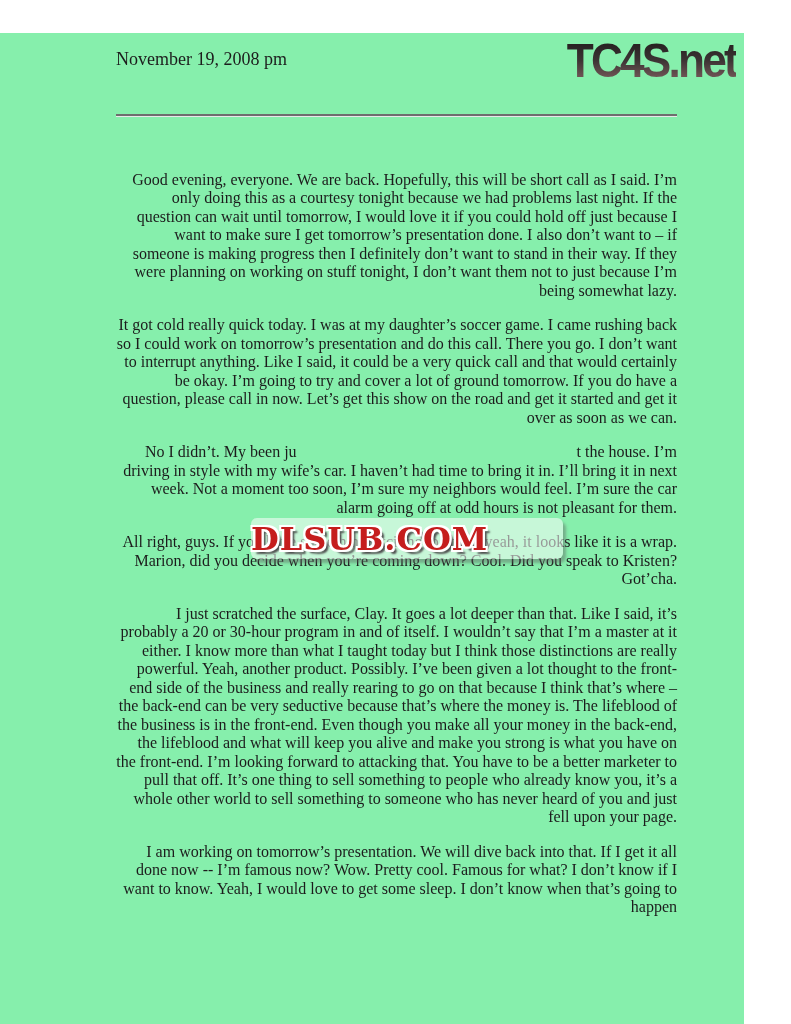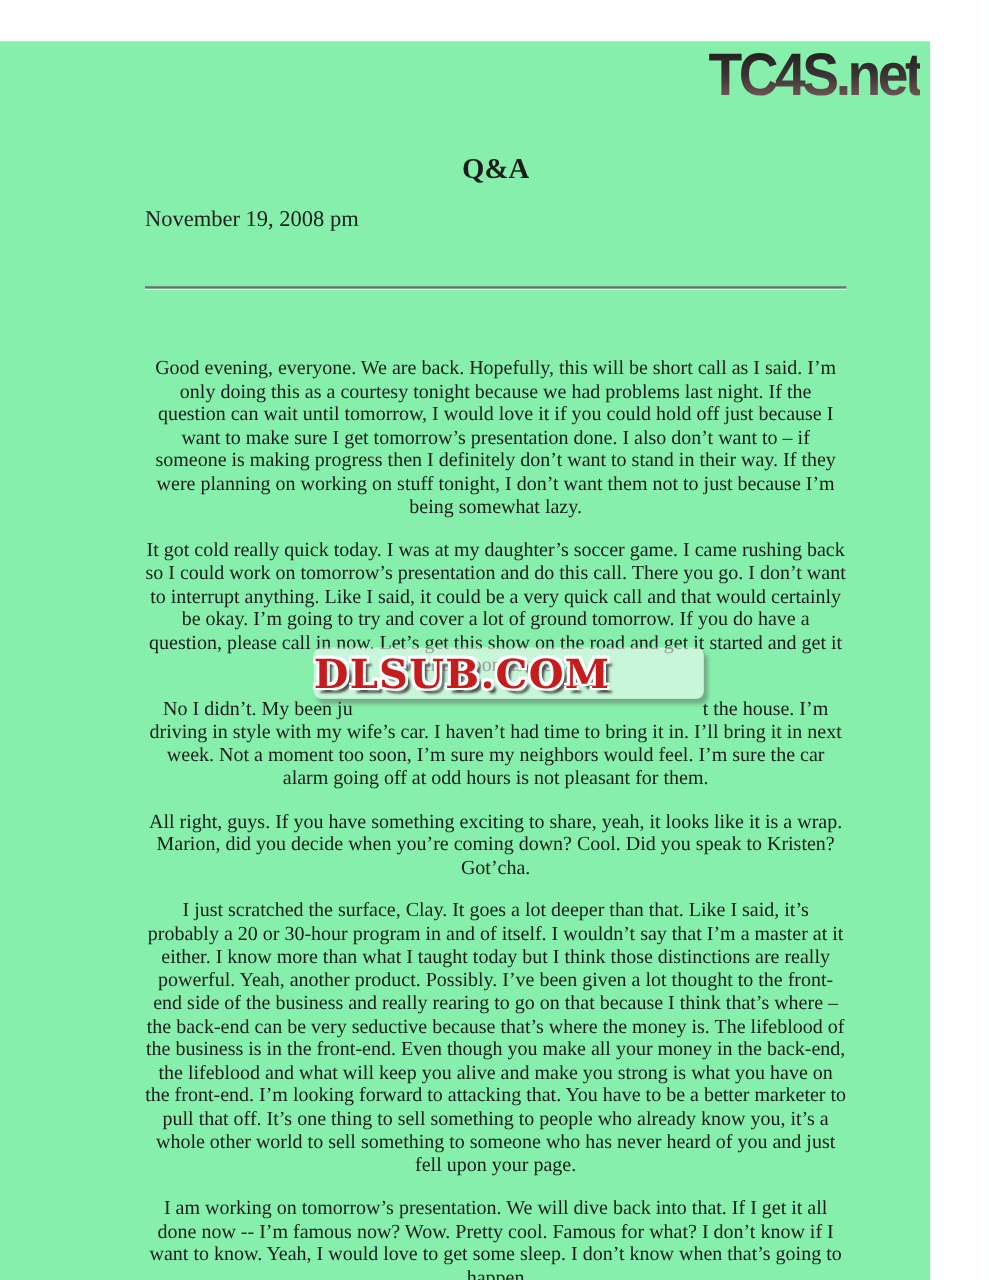--- a/index.html
+++ b/index.html
@@ -48,21 +48,21 @@
     margin-top:43px;
     height:0;
     border:0;
     border-top:2px solid #6e6e6e;
     border-bottom:1px solid #e8e8e8;
   }
   .body-text p {
     font-size:16px;
     line-height:18.5px;
     margin:0 0 16px 0;
-    text-align:center;
+    text-align:right;
   }
   .body-text p:first-child { margin-top:54px; }
   .hidden-gap {
     display:inline-block;
     width:280px;
     height:1px;
   }
   
   .watermark {
     position:absolute; left:251px; top:485px;
@@ -106,21 +106,20 @@
 </style>
 </head>
 <body>
 
 <div class="page">
 
   <div class="header-logo">TC4S.net</div>
 
   <div class="content">
 
-    <div class="doc-title">Q&amp;A</div>
 
     <div class="doc-date">November 19, 2008 pm</div>
 
     <hr class="divider">
 
     <div class="body-text">
       <p>Good evening, everyone. We are back. Hopefully, this will be short call as I said. I’m only doing this as a courtesy tonight because we had problems last night. If the question can wait until tomorrow, I would love it if you could hold off just because I want to make sure I get tomorrow’s presentation done. I also don’t want to – if someone is making progress then I definitely don’t want to stand in their way. If they were planning on working on stuff tonight, I don’t want them not to just because I’m being somewhat lazy.</p>
 
       <p>It got cold really quick today. I was at my daughter’s soccer game. I came rushing back so I could work on tomorrow’s presentation and do this call. There you go. I don’t want to interrupt anything. Like I said, it could be a very quick call and that would certainly be okay. I’m going to try and cover a lot of ground tomorrow. If you do have a question, please call in now. Let’s get this show on the road and get it started and get it over as soon as we can.</p>
 

